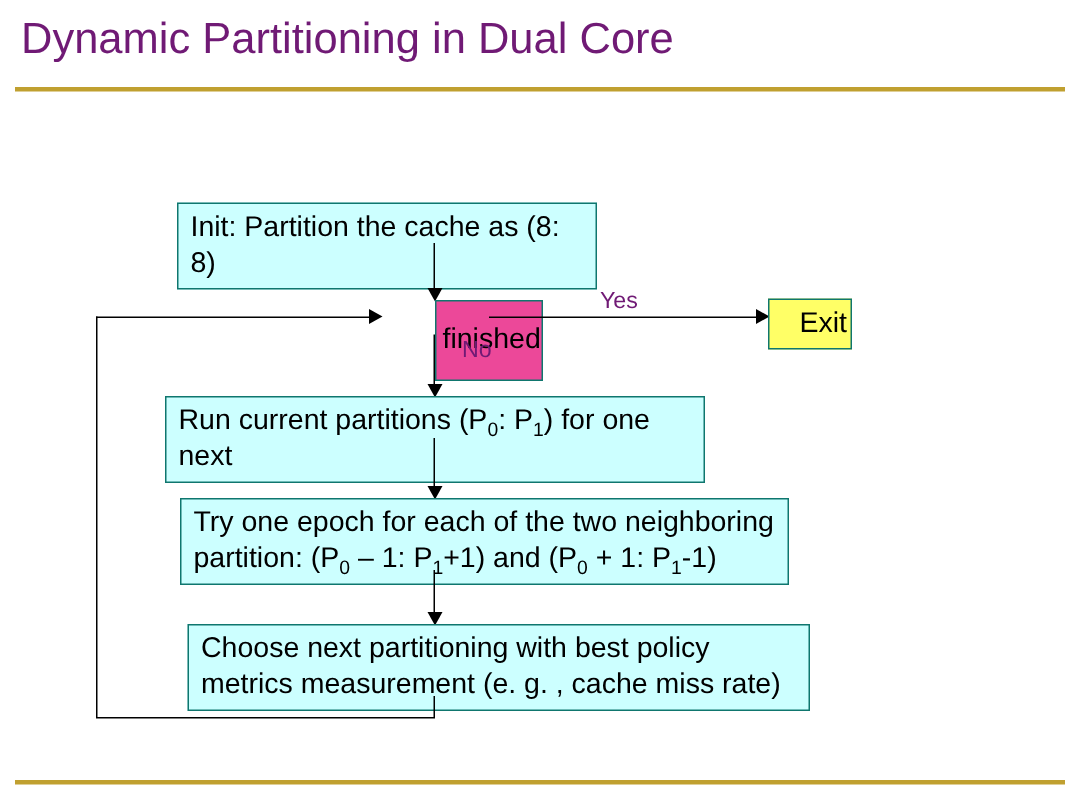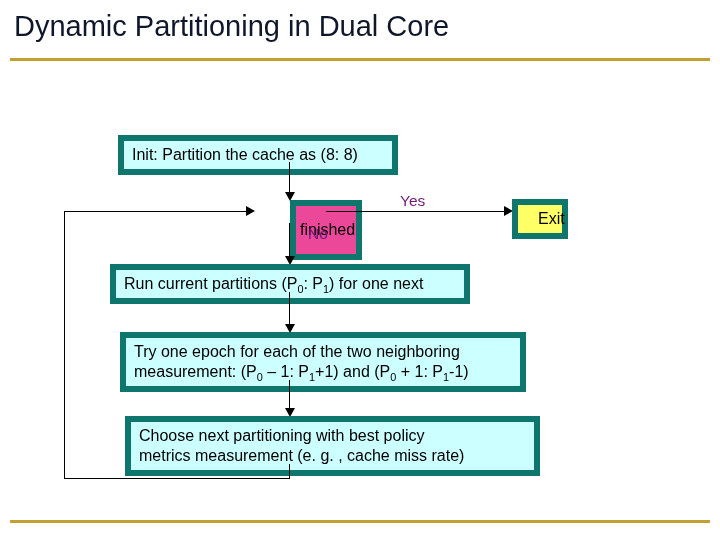--- a/index.html
+++ b/index.html
@@ -10,32 +10,32 @@
     width: 720px;
     height: 540px;
     position: relative;
     overflow: hidden;
   }
   .title {
     position: absolute;
     left: 14px;
     top: 10px;
     font-size: 29px;
-    color: #0f172a;
+    color: #701a75;
   }
   .hr {
     position: absolute;
     height: 0;
     border-top: 3px solid #c0a030;
   }
   .box {
     position: absolute;
-    border: 6px solid #0f766e;
+    border: 1px solid #0f766e;
     background: #ccffff;
-    font-size: 16px;
+    font-size: 19px;
     line-height: 1.25;
     padding: 4px 8px;
     box-sizing: border-box;
   }
   .decision {
     background: #ec4899;
     text-align: center;
     padding: 14px 4px;
     margin-left: 36px;
   }
@@ -102,21 +102,21 @@
     <span>Run current partitions (P</span><sub>0</sub><span>: P</span><sub>1</sub><span>) for one next</span>
   </span>
 </div>
 
 <div class="line-v" style="left:289px; top:292px; height:32px;"></div>
 <div class="arrow-head-down" style="left:284.5px; top:324px;"></div>
 
 <div class="box" style="left:120px; top:332px; width:406px;">
   <div>Try one epoch for each of the two neighboring</div>
   <div>
-    <span>measurement: (P</span><sub>0</sub><span> – 1: P</span><sub>1</sub><span>+1) and (P</span><sub>0</sub><span> + 1: P</span><sub>1</sub><span>-1)</span>
+    <span>partition: (P</span><sub>0</sub><span> – 1: P</span><sub>1</sub><span>+1) and (P</span><sub>0</sub><span> + 1: P</span><sub>1</sub><span>-1)</span>
   </div>
 </div>
 
 <div class="line-v" style="left:289px; top:380px; height:28px;"></div>
 <div class="arrow-head-down" style="left:284.5px; top:408px;"></div>
 
 <div class="box" style="left:125px; top:416px; width:415px;">
   <div>Choose next partitioning with best policy</div>
   <div>metrics measurement (e. g. , cache miss rate)</div>
 </div>

